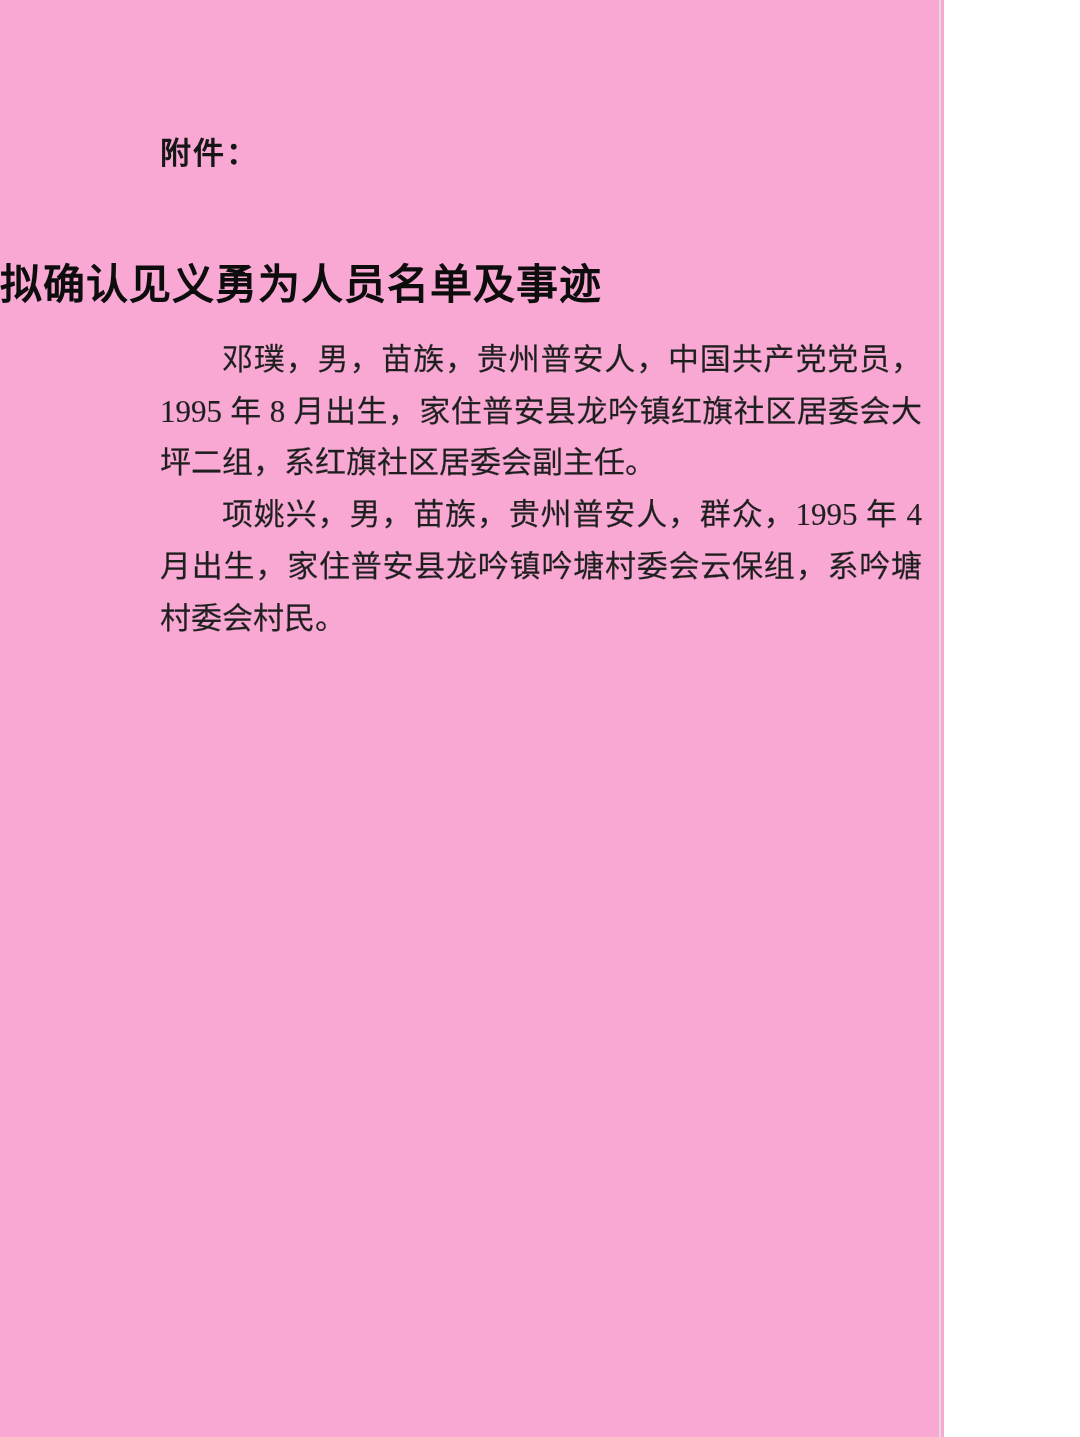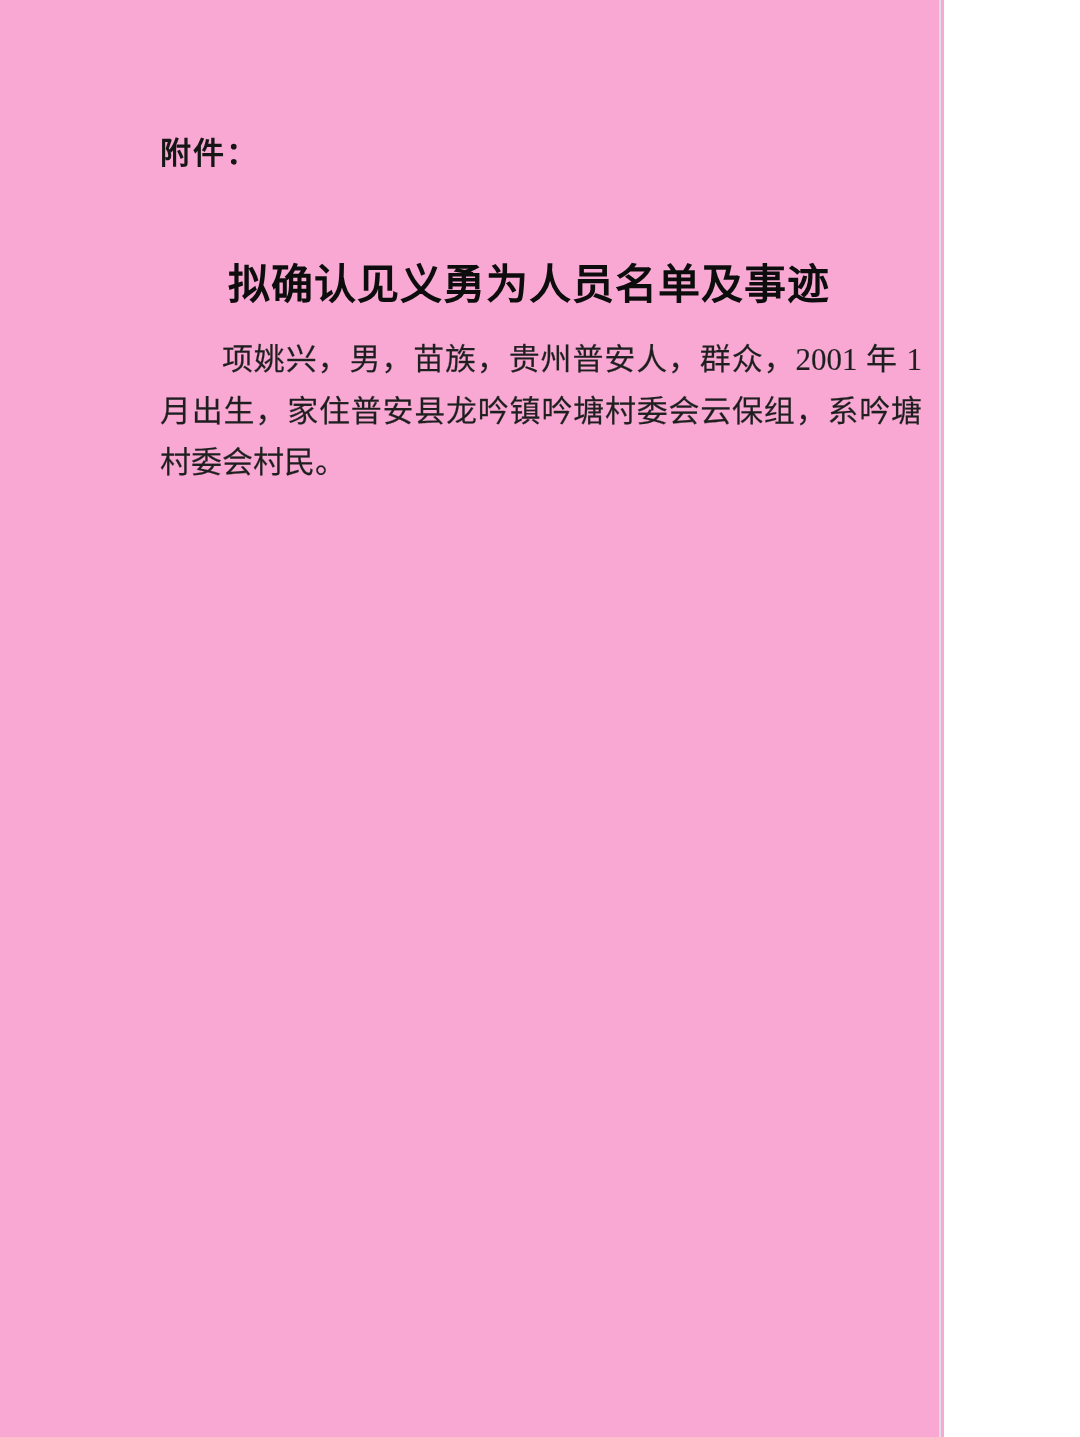--- a/index.html
+++ b/index.html
@@ -32,30 +32,29 @@
     font-family: "Liberation Sans", "DejaVu Sans", sans-serif;
     font-size: 31px;
     font-weight: 700;
     letter-spacing: 2px;
     color: #161616;
     white-space: nowrap;
   }
   .doc-title {
     position: absolute;
     top: 222px;
-    left: 9px;
+    left: 0;
     width: 100%;
-    text-align: center;
+    text-align: left;
     font-family: "Liberation Serif", "DejaVu Serif", serif;
     font-size: 42px;
     font-weight: 700;
     letter-spacing: 1px;
     color: #0d0d0d;
     white-space: nowrap;
-    padding-left: 48px;
   }
   .doc-body {
     position: absolute;
     top: 334px;
     left: 160px;
     width: 762px;
     font-size: 31px;
     line-height: 51.7px;
     text-align: justify;
     color: #1e1e1e;
@@ -74,16 +73,17 @@
 
 <div class="page">
 
   <div class="edge-line"></div>
 
   <div class="attachment-label">附件：</div>
 
   <h1 class="doc-title">拟确认见义勇为人员名单及事迹</h1>
 
   <div class="doc-body">
-    <p>项姚兴，男，苗族，贵州普安人，群众，2001 年 1 月出生，家住普安县龙吟镇吟塘村委会云保组，系吟塘村委会村民。</p>
+    <p>邓璞，男，苗族，贵州普安人，中国共产党党员，1995 年 8 月出生，家住普安县龙吟镇红旗社区居委会大坪二组，系红旗社区居委会副主任。</p>
+    <p>项姚兴，男，苗族，贵州普安人，群众，1995 年 4 月出生，家住普安县龙吟镇吟塘村委会云保组，系吟塘村委会村民。</p>
   </div>
 
 </div>
 
 </body></html>

